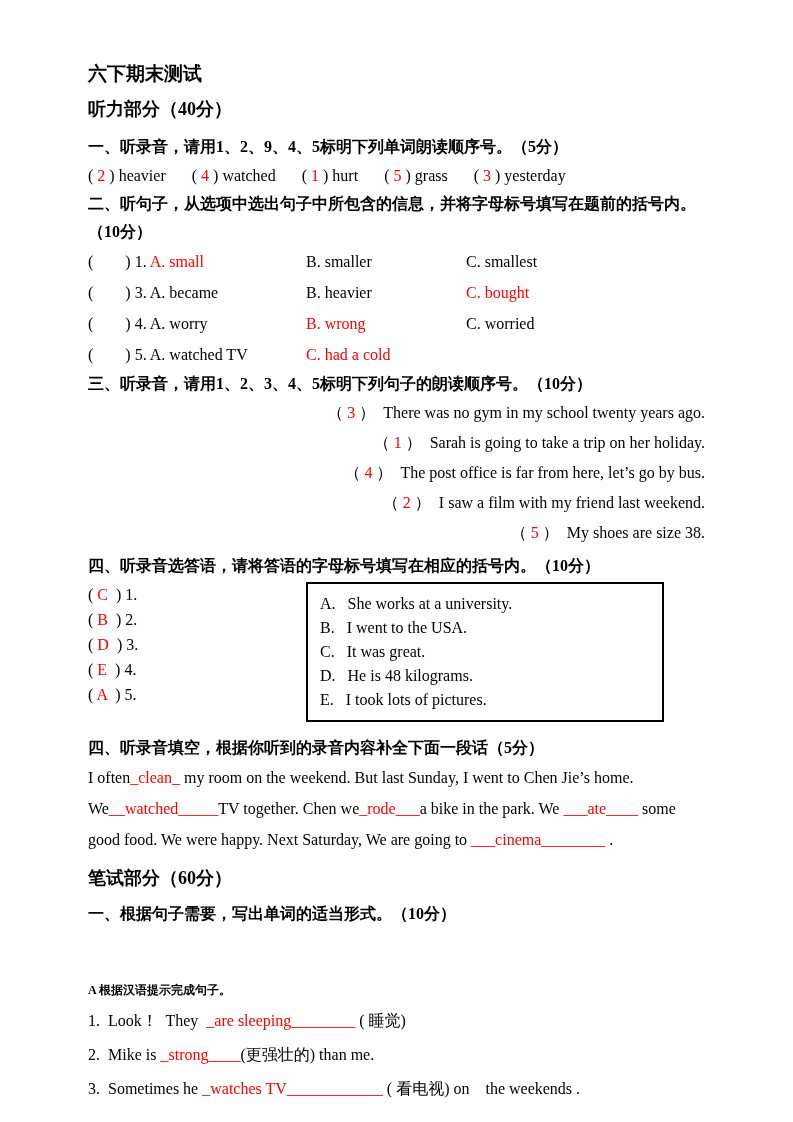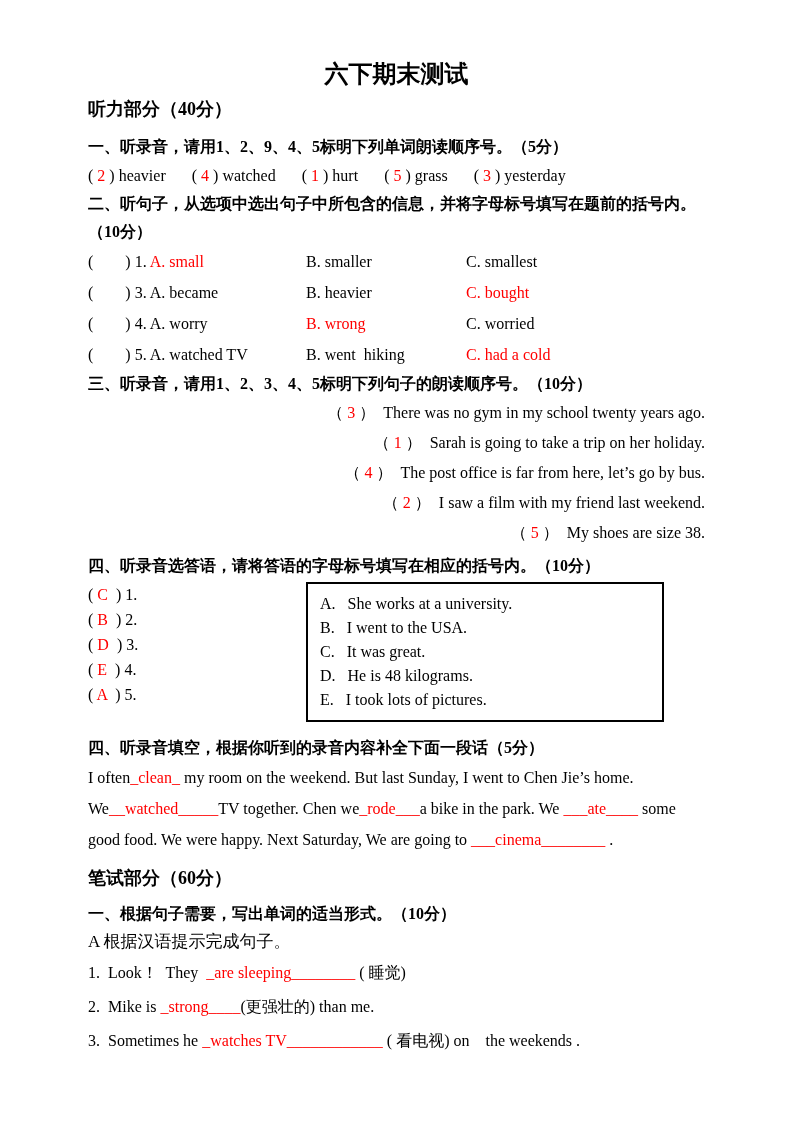--- a/index.html
+++ b/index.html
@@ -2,39 +2,39 @@
 <html><head>
 <meta charset="utf-8">
 <style>
   html,body{margin:0;padding:0;}
   body{
     width:793px;min-height:1122px;background:#ffffff;color:#000;
     font-family:"Liberation Serif","DejaVu Serif",serif;
   }
   .page{padding:60px 88px 30px 88px;}
   .red{color:#ff0000;}
-  .doc-title{text-align:center;font-weight:bold;font-size:24px;line-height:28px;margin-bottom:8px;}
+  .doc-title{font-weight:bold;font-size:19px;line-height:28px;margin-bottom:8px;}
   .part-header{text-align:left;font-weight:bold;font-size:18px;line-height:27px;margin-bottom:10px;}
   .heading{font-size:16px;font-weight:bold;line-height:28px;white-space:pre-wrap;}
   .s1-items{display:flex;gap:26px;font-size:16px;line-height:29px;white-space:pre;}
   .s2-row{display:flex;font-size:16px;line-height:31px;white-space:pre;}
   .s2-c1{width:218px;}
   .s2-c2{width:160px;}
   .s2-c3{flex:1;}
   .s3-block{margin-bottom:4px;text-align:right;}
   .s3-item{font-size:16px;line-height:30px;padding-left:8px;white-space:pre;}
   .s4-wrap{display:flex;align-items:flex-start;margin-top:2px;margin-bottom:12px;}
   .s4-answers{width:218px;}
   .s4-answer{font-size:16px;line-height:25px;white-space:pre;}
   .s4-box{border:2px solid #000;width:330px;padding:8px 12px;}
   .s4-option{font-size:16px;line-height:24px;white-space:pre;}
   .fill-line{font-size:16px;line-height:31px;white-space:pre-wrap;}
   .w-item{font-size:16px;line-height:34px;white-space:pre-wrap;}
   .written-header{margin-top:10px;margin-bottom:8px;}
-  .w-sub{font-size:17px;font-weight:normal;line-height:28px;}
+  .w-sub{font-size:12px;font-weight:bold;line-height:28px;margin-top:48px;}
 </style>
 </head>
 <body>
 
 <div class="page">
 
   <div class="doc-title">六下期末测试</div>
   <div class="part-header">听力部分（40分）</div>
 
   <div class="heading">一、听录音，请用1、2、9、4、5标明下列单词朗读顺序号。（5分）</div>
@@ -58,21 +58,20 @@
       <span class="s2-c2">B. heavier</span>
       <span class="s2-c3 red">C. bought</span>
     </div>
     <div class="s2-row">
       <span class="s2-c1"><span>(        ) 4. </span><span>A. worry</span></span>
       <span class="s2-c2 red">B. wrong</span>
       <span class="s2-c3">C. worried</span>
     </div>
     <div class="s2-row">
       <span class="s2-c1"><span>(        ) 5. </span><span>A. watched TV</span></span>
-      <span class="s2-c2">B. went  hiking</span>
       <span class="s2-c3 red">C. had a cold</span>
     </div>
   </div>
 
   <div class="heading">三、听录音，请用1、2、3、4、5标明下列句子的朗读顺序号。（10分）</div>
   <div class="s3-block">
     <div class="s3-item"><span>（ </span><span class="red">3</span><span> ）  There was no gym in my school twenty years ago.</span></div>
     <div class="s3-item"><span>（ </span><span class="red">1</span><span> ）  Sarah is going to take a trip on her holiday.</span></div>
     <div class="s3-item"><span>（ </span><span class="red">4</span><span> ）  The post office is far from here, let’s go by bus.</span></div>
     <div class="s3-item"><span>（ </span><span class="red">2</span><span> ）  I saw a film with my friend last weekend.</span></div>

